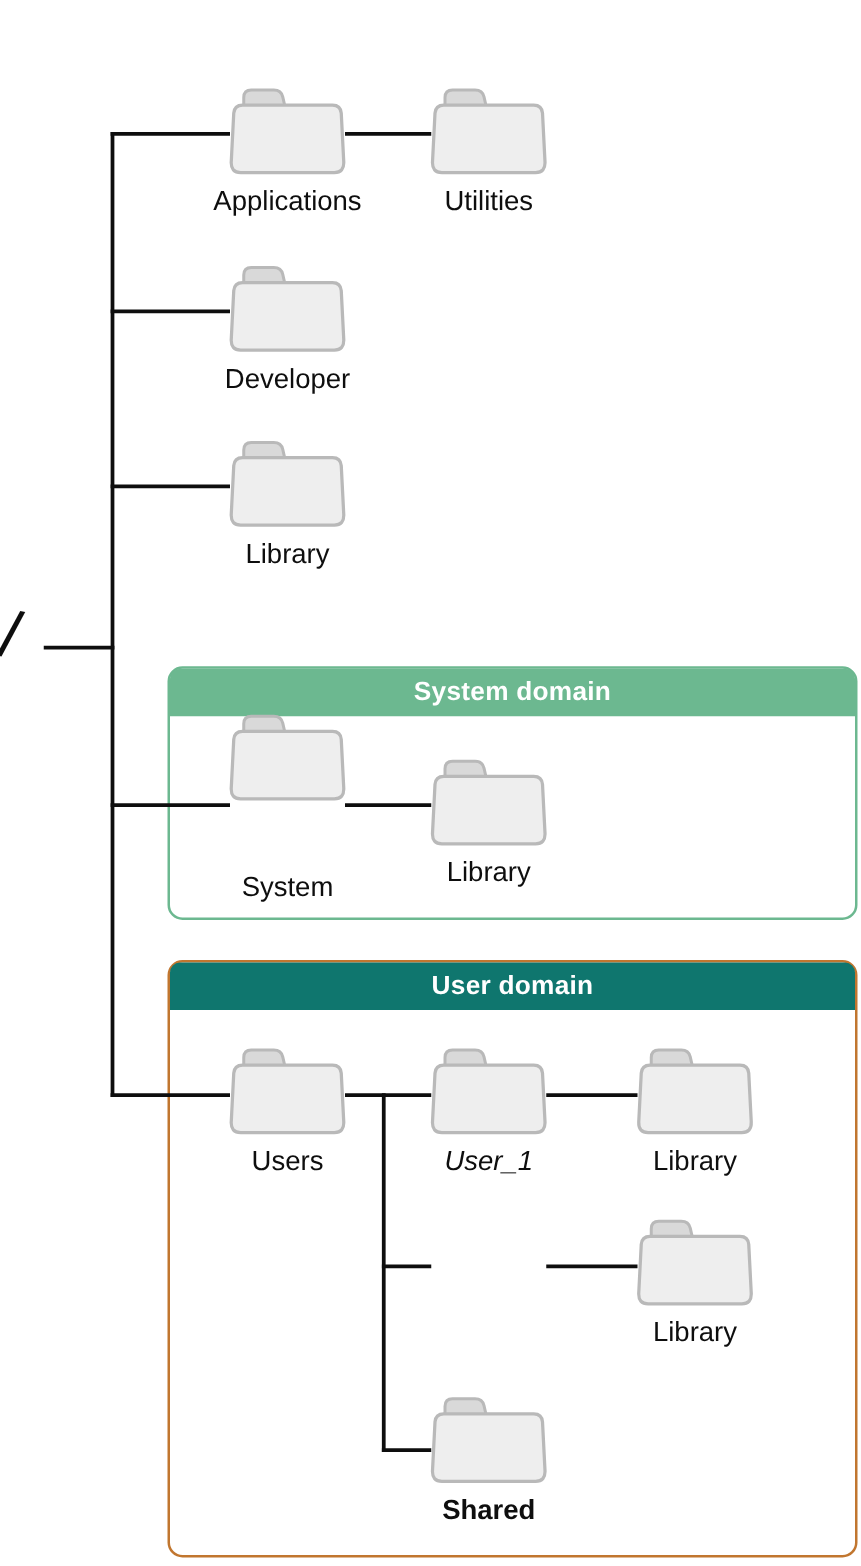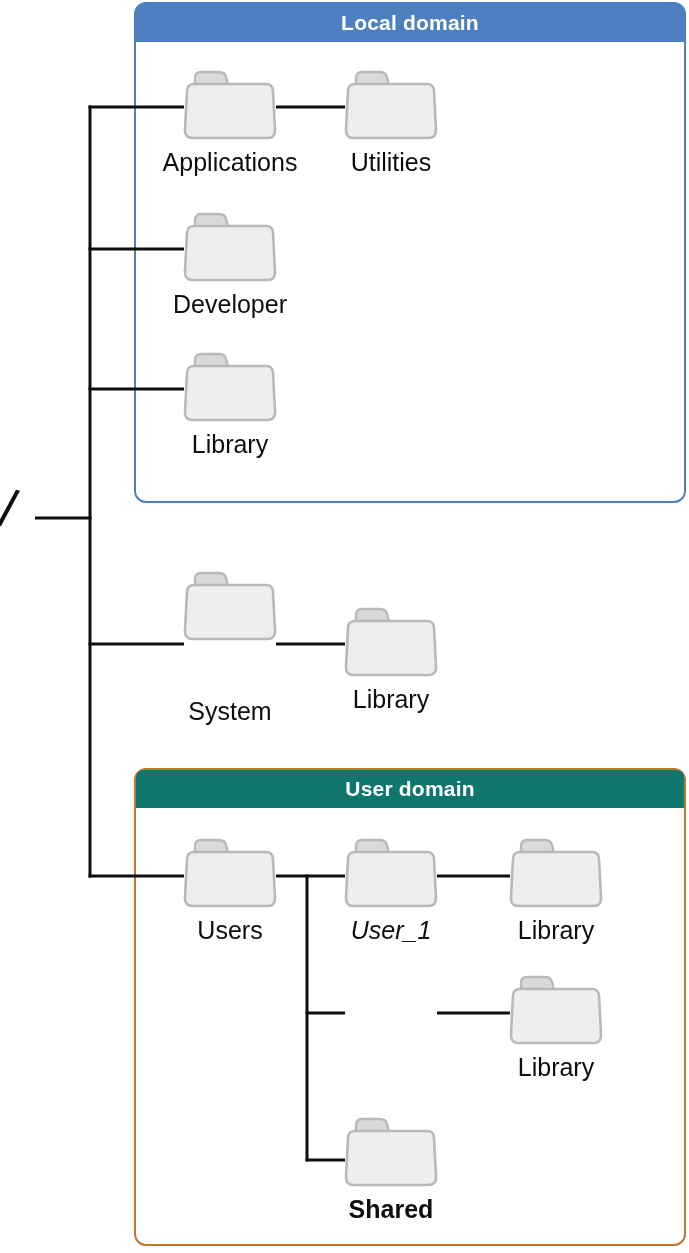--- a/index.html
+++ b/index.html
@@ -45,21 +45,21 @@
     position: absolute;
     width: 160px;
     display: flex;
     flex-direction: column;
     align-items: center;
     z-index: 2;
   }
   .folder-icon { width: 94px; height: 74px; display: block; }
   .folder-label {
     margin-top: 7px;
-    font-size: 25px;
+    font-size: 22px;
     color: #0e0e0e;
     white-space: nowrap;
     text-align: center;
     line-height: 1.1;
   }
   .folder-label.italic { font-style: italic; }
 
   
   .f-apps    { left: 150px; top: 68px;  }
   .f-utils   { left: 311px; top: 68px;  }
@@ -105,24 +105,24 @@
 
   <svg class="hidden-defs" aria-hidden="true">
     <defs>
       <g id="folder-def">
         <path d="M12,26 L12,10 Q12,4 18,4 L36,4 Q42,4 43.2,9.5 L47,26 Z" fill="#d9d9d9" stroke="#b9b9b9" stroke-width="2.4" stroke-linejoin="round"></path>
         <path d="M11,16 L83,16 Q89.5,16 90,22.5 L92,61.5 Q92.4,70 84.5,70 L9.5,70 Q1.6,70 2,61.5 L4,22.5 Q4.5,16 11,16 Z" fill="#eeeeee" stroke="#b9b9b9" stroke-width="2.6" stroke-linejoin="round"></path>
       </g>
     </defs>
   </svg>
 
-  <div id="box-local" class="domain-box" style="border-color: rgb(78, 127, 193);">
-    <div class="domain-header" style="background-color: rgb(78, 127, 193);">Local domain</div>
-  </div>
-
+
+  <div id="box-system" class="domain-box" style="border-color: rgb(108, 184, 144);">
+    <div class="domain-header" style="background-color: rgb(108, 184, 144);">System domain</div>
+  </div>
 
   <div id="box-user" class="domain-box" style="border-color: rgb(193, 118, 47);">
     <div class="domain-header" style="background-color: #0f766e;">User domain</div>
   </div>
 
   <div class="root-slash">/</div>
 
   <div class="folder f-apps">
     <svg class="folder-icon" viewBox="0 0 94 74">
         <use href="#folder-def"></use>

